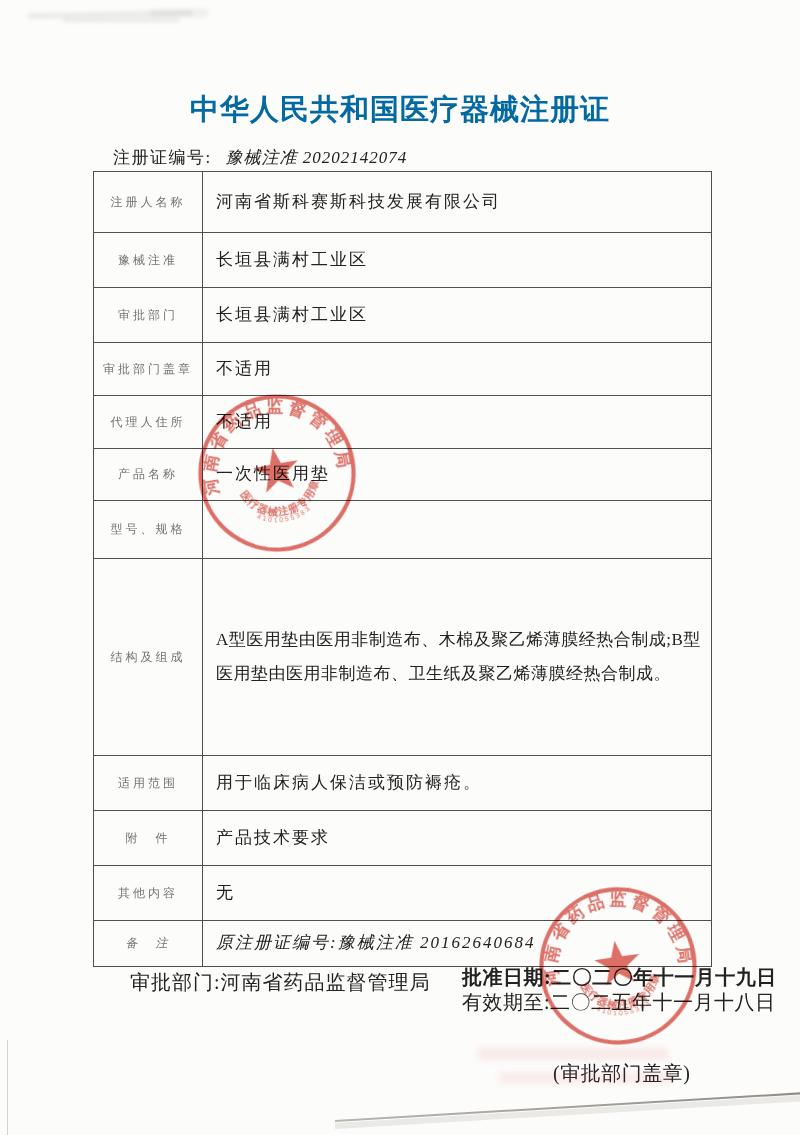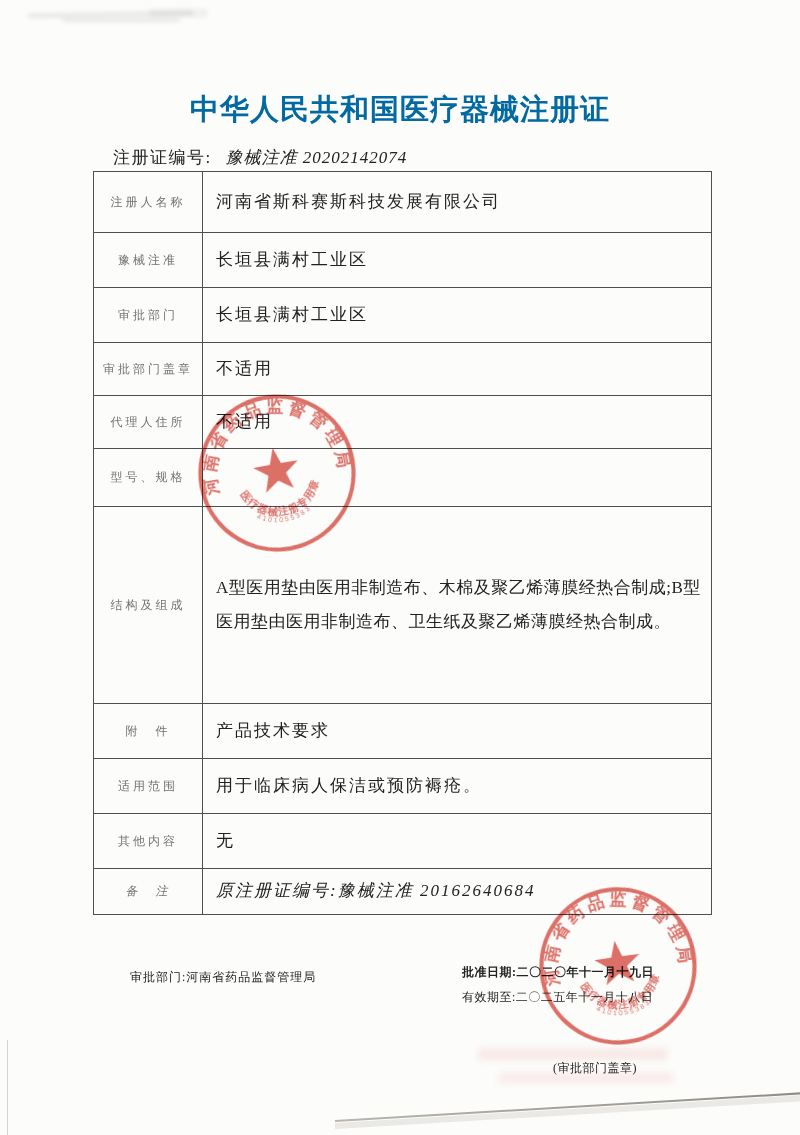--- a/index.html
+++ b/index.html
@@ -40,21 +40,21 @@
     padding:0 10px 0 13px; font-size:17px; letter-spacing:2px; color:#222;
     line-height:1.55;
   }
   .r1{height:60px}.r2{height:54px}.r3{height:54px}.r4{height:52px}
   .r5{height:52px}.r6{height:51px}.r7{height:57px}.r8{height:196px}
   .r9{height:54px}.r10{height:54px}.r11{height:54px}.r12{height:45px}
   .r7 .tvalue { align-items:flex-start; padding-top:2px; line-height:27px; letter-spacing:1px; }
   .r8 .tvalue { line-height:34px; letter-spacing:0.5px;font-family:Liberation Serif, serif; }
 
   
-  .foot { position:absolute; font-size:12px; letter-spacing:1px; color:#222; }
+  .foot { position:absolute; font-size:20px; letter-spacing:1px; color:#222; }
   .f-dept { left:130px; top:969px; }
   .f-date1 { left:462px; top:964px; letter-spacing:0.5px;font-weight:bold; }
   .f-date2 { left:462px; top:989px; letter-spacing:0.5px; }
   .f-sealnote { left:553px; top:1012px; letter-spacing:0.5px;margin-top:48px; }
 
   
   .stamp {
     position:absolute; width:170px; height:170px;
     opacity:0.78; mix-blend-mode:multiply;
     filter:blur(0.3px);
@@ -117,34 +117,38 @@
       <div class="tvalue">长垣县满村工业区</div>
     </div>
     <div class="trow r4">
       <div class="tlabel">审批部门盖章</div>
       <div class="tvalue">不适用</div>
     </div>
     <div class="trow r5">
       <div class="tlabel">代理人住所</div>
       <div class="tvalue">不适用</div>
     </div>
+    <div class="trow r6">
+      <div class="tlabel">产品名称</div>
+      <div class="tvalue">一次性医用垫</div>
+    </div>
     <div class="trow r7">
       <div class="tlabel">型号、规格</div>
     </div>
     <div class="trow r8">
       <div class="tlabel">结构及组成</div>
       <div class="tvalue">A型医用垫由医用非制造布、木棉及聚乙烯薄膜经热合制成;B型医用垫由医用非制造布、卫生纸及聚乙烯薄膜经热合制成。</div>
     </div>
+    <div class="trow r9">
+      <div class="tlabel">适用范围</div>
+      <div class="tvalue">用于临床病人保洁或预防褥疮。</div>
+    </div>
     <div class="trow r10">
       <div class="tlabel">附　件</div>
       <div class="tvalue">产品技术要求</div>
-    </div>
-    <div class="trow r9">
-      <div class="tlabel">适用范围</div>
-      <div class="tvalue">用于临床病人保洁或预防褥疮。</div>
     </div>
     <div class="trow r11">
       <div class="tlabel">其他内容</div>
       <div class="tvalue">无</div>
     </div>
     <div class="trow r12">
       <div class="tlabel">备　注</div>
       <div class="tvalue">原注册证编号:豫械注准 20162640684</div>
     </div>
   </div>

